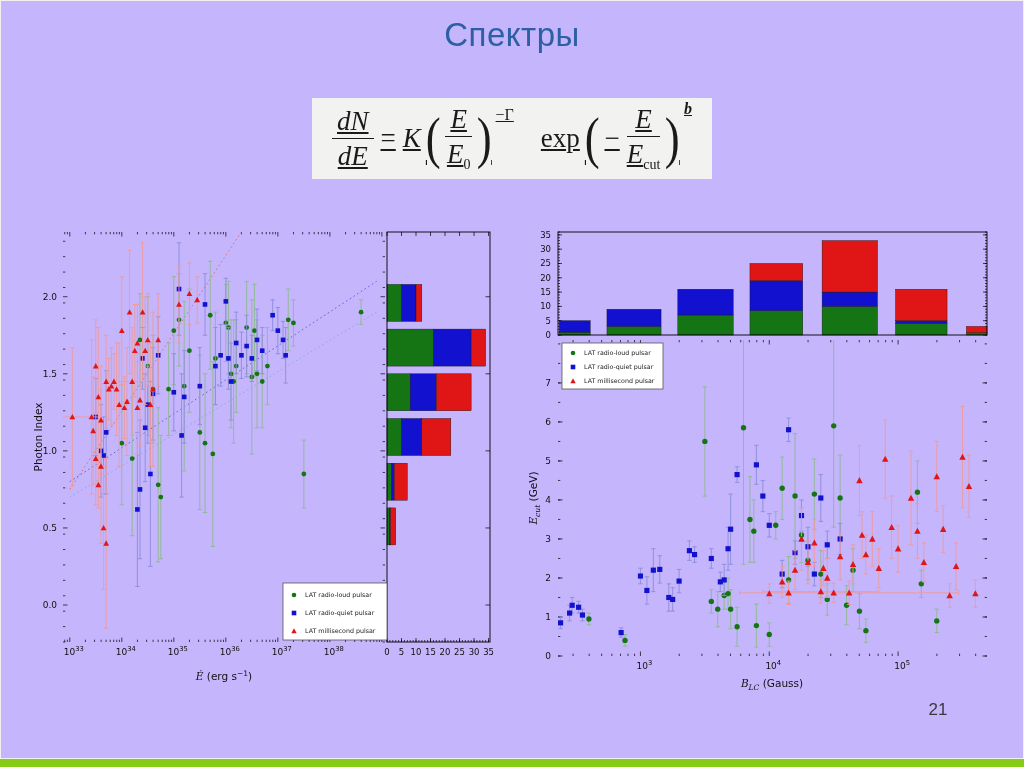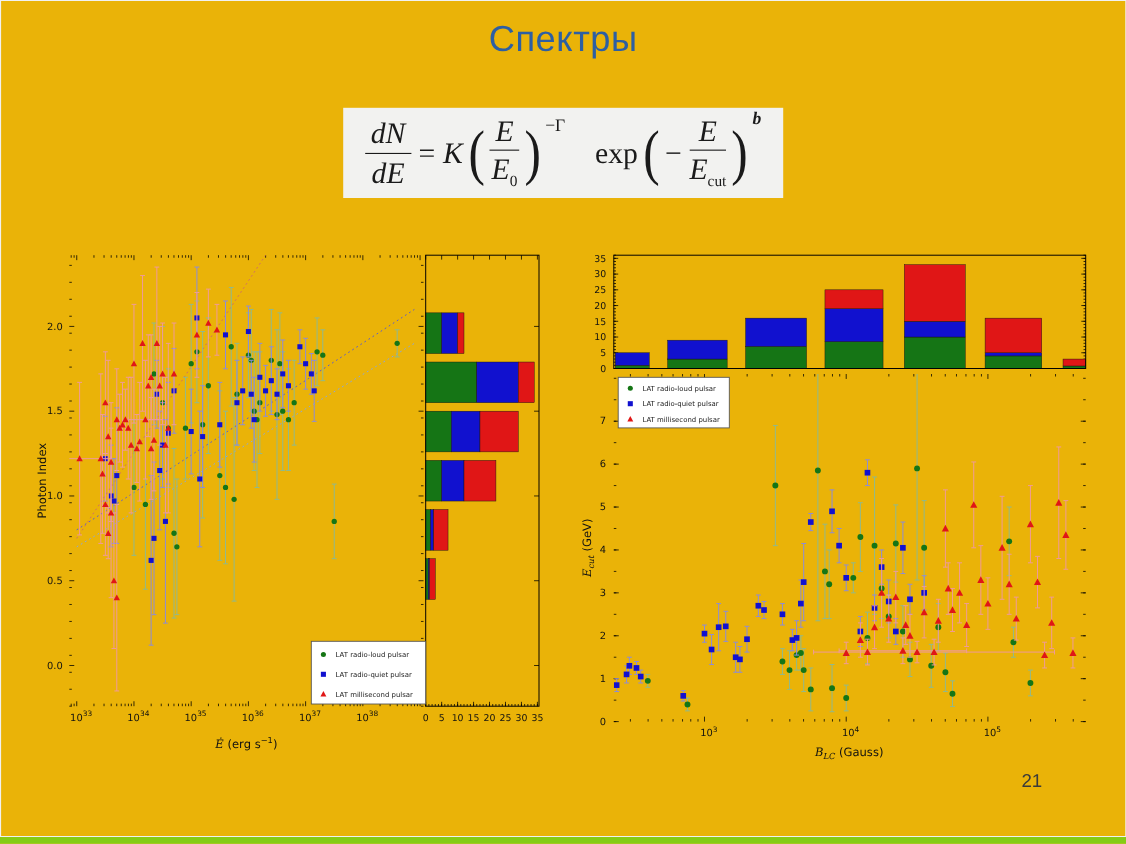--- a/index.html
+++ b/index.html
@@ -1,20 +1,20 @@
 <!DOCTYPE html>
 <html><head>
 <meta charset="utf-8">
 <style>
   html,body{margin:0;padding:0;}
   body{width:1024px;height:767px;overflow:hidden;background:#fff;font-family:"Liberation Sans",sans-serif;}
-  .slide{position:absolute;inset:0;background:#eab308;box-shadow:inset 0 0 0 1px #f1f1f1;border-bottom:6px solid #84cc16;}
+  .slide{position:absolute;inset:0;background:#c4b5fd;box-shadow:inset 0 0 0 1px #f1f1f1;border-bottom:8px solid #84cc16;}
   .slide-title{position:absolute;top:16px;left:0;right:0;text-align:center;font-size:33px;color:#2d5fa3;letter-spacing:0.5px;}
   .formula{position:absolute;top:98px;left:0;right:0;display:flex;justify-content:center;}
-  .fwrap{display:flex;align-items:center;gap:7px;font-family:"Liberation Serif",serif;font-style:italic;font-size:27px;color:#1a1a1a;background:#f2f2f0;padding:6px 20px;}
+  .fwrap{display:flex;align-items:center;gap:7px;font-family:"Liberation Serif",serif;font-style:italic;font-size:27px;color:#1a1a1a;background:#f2f2f0;padding:6px 20px;text-decoration:underline;}
   .frac{display:inline-flex;flex-direction:column;align-items:stretch;text-align:center;line-height:1.12;}
   .frac .num{border-bottom:1.6px solid #1a1a1a;padding:0 5px 2px;}
   .frac .den{padding-top:2px;}
   .frac sub{font-style:normal;font-size:14px;}
   .paren{font-size:56px;font-weight:400;line-height:0.95;transform:scaleX(0.8);margin:0 -4px;font-style:normal;}
   .supg{align-self:flex-start;font-size:16px;margin:2px 0 0 -1px;font-style:normal;}
   .supb{align-self:flex-start;font-size:16px;margin:-4px 0 0 -1px;font-weight:bold;}
   .expword{font-style:normal;margin-left:20px;}
   .opn{font-style:normal;}
   .page-number{position:absolute;top:700px;left:918px;width:40px;text-align:center;font-size:17px;color:#3a3a3a;}

